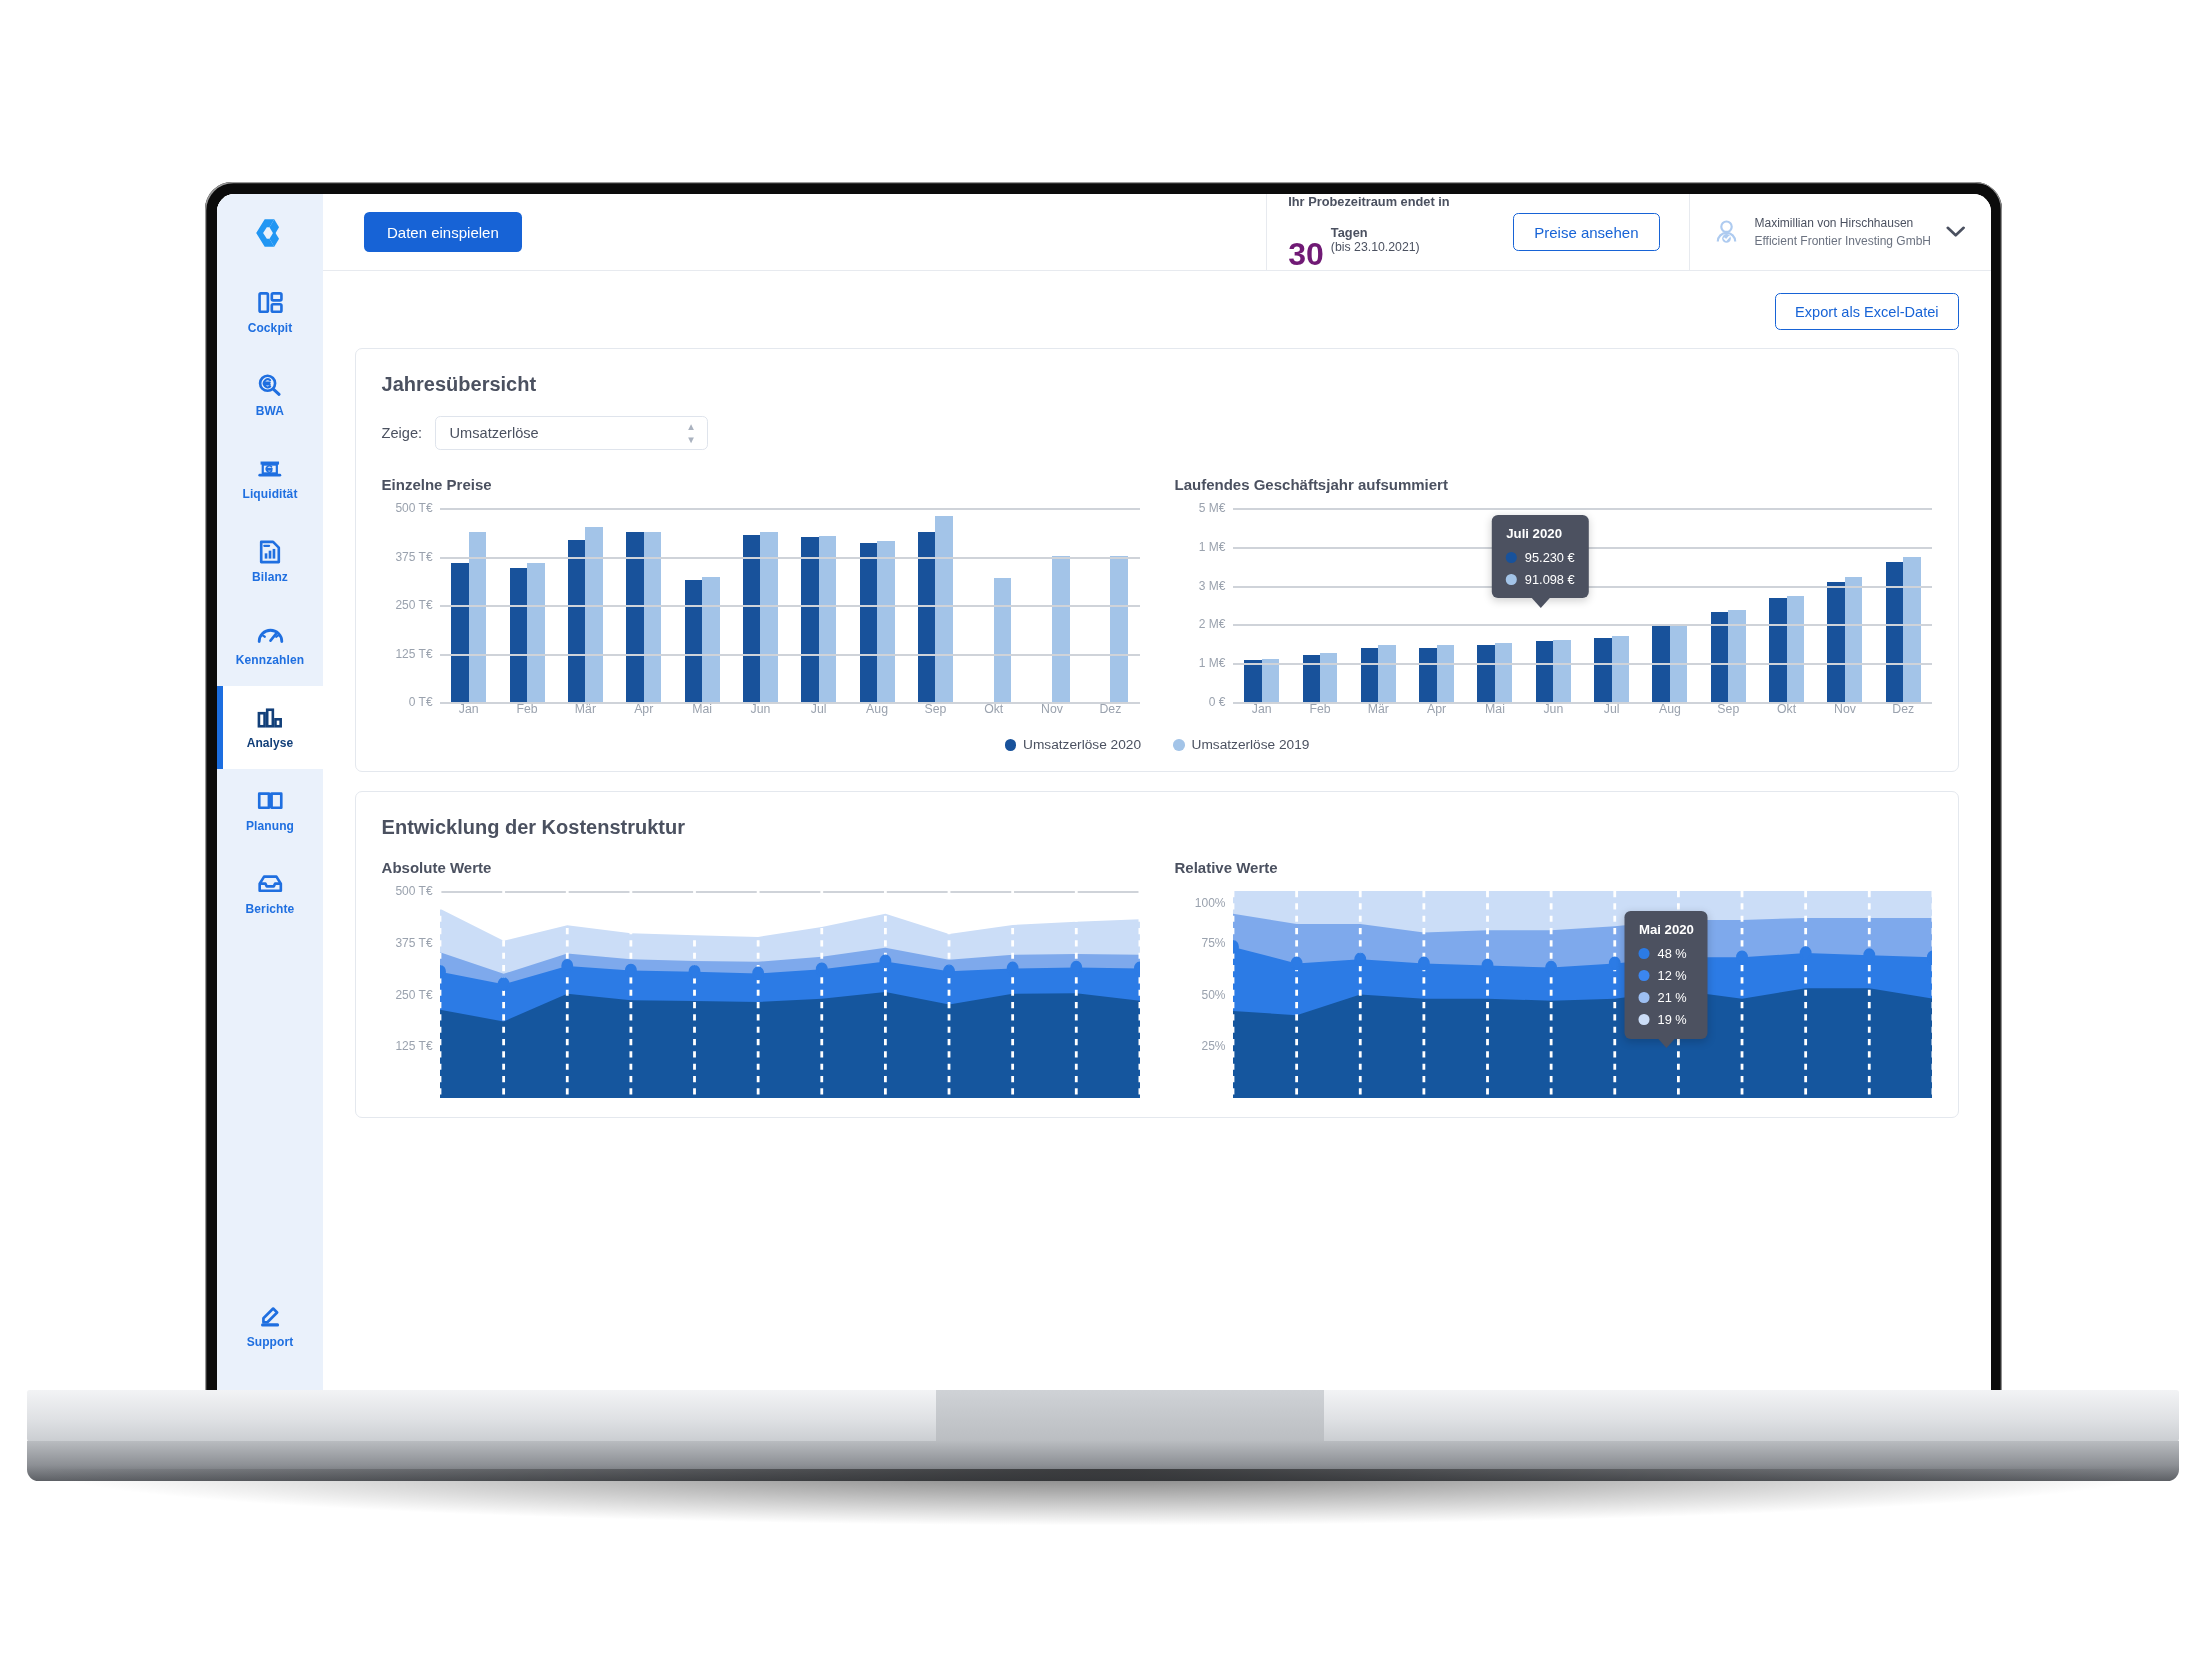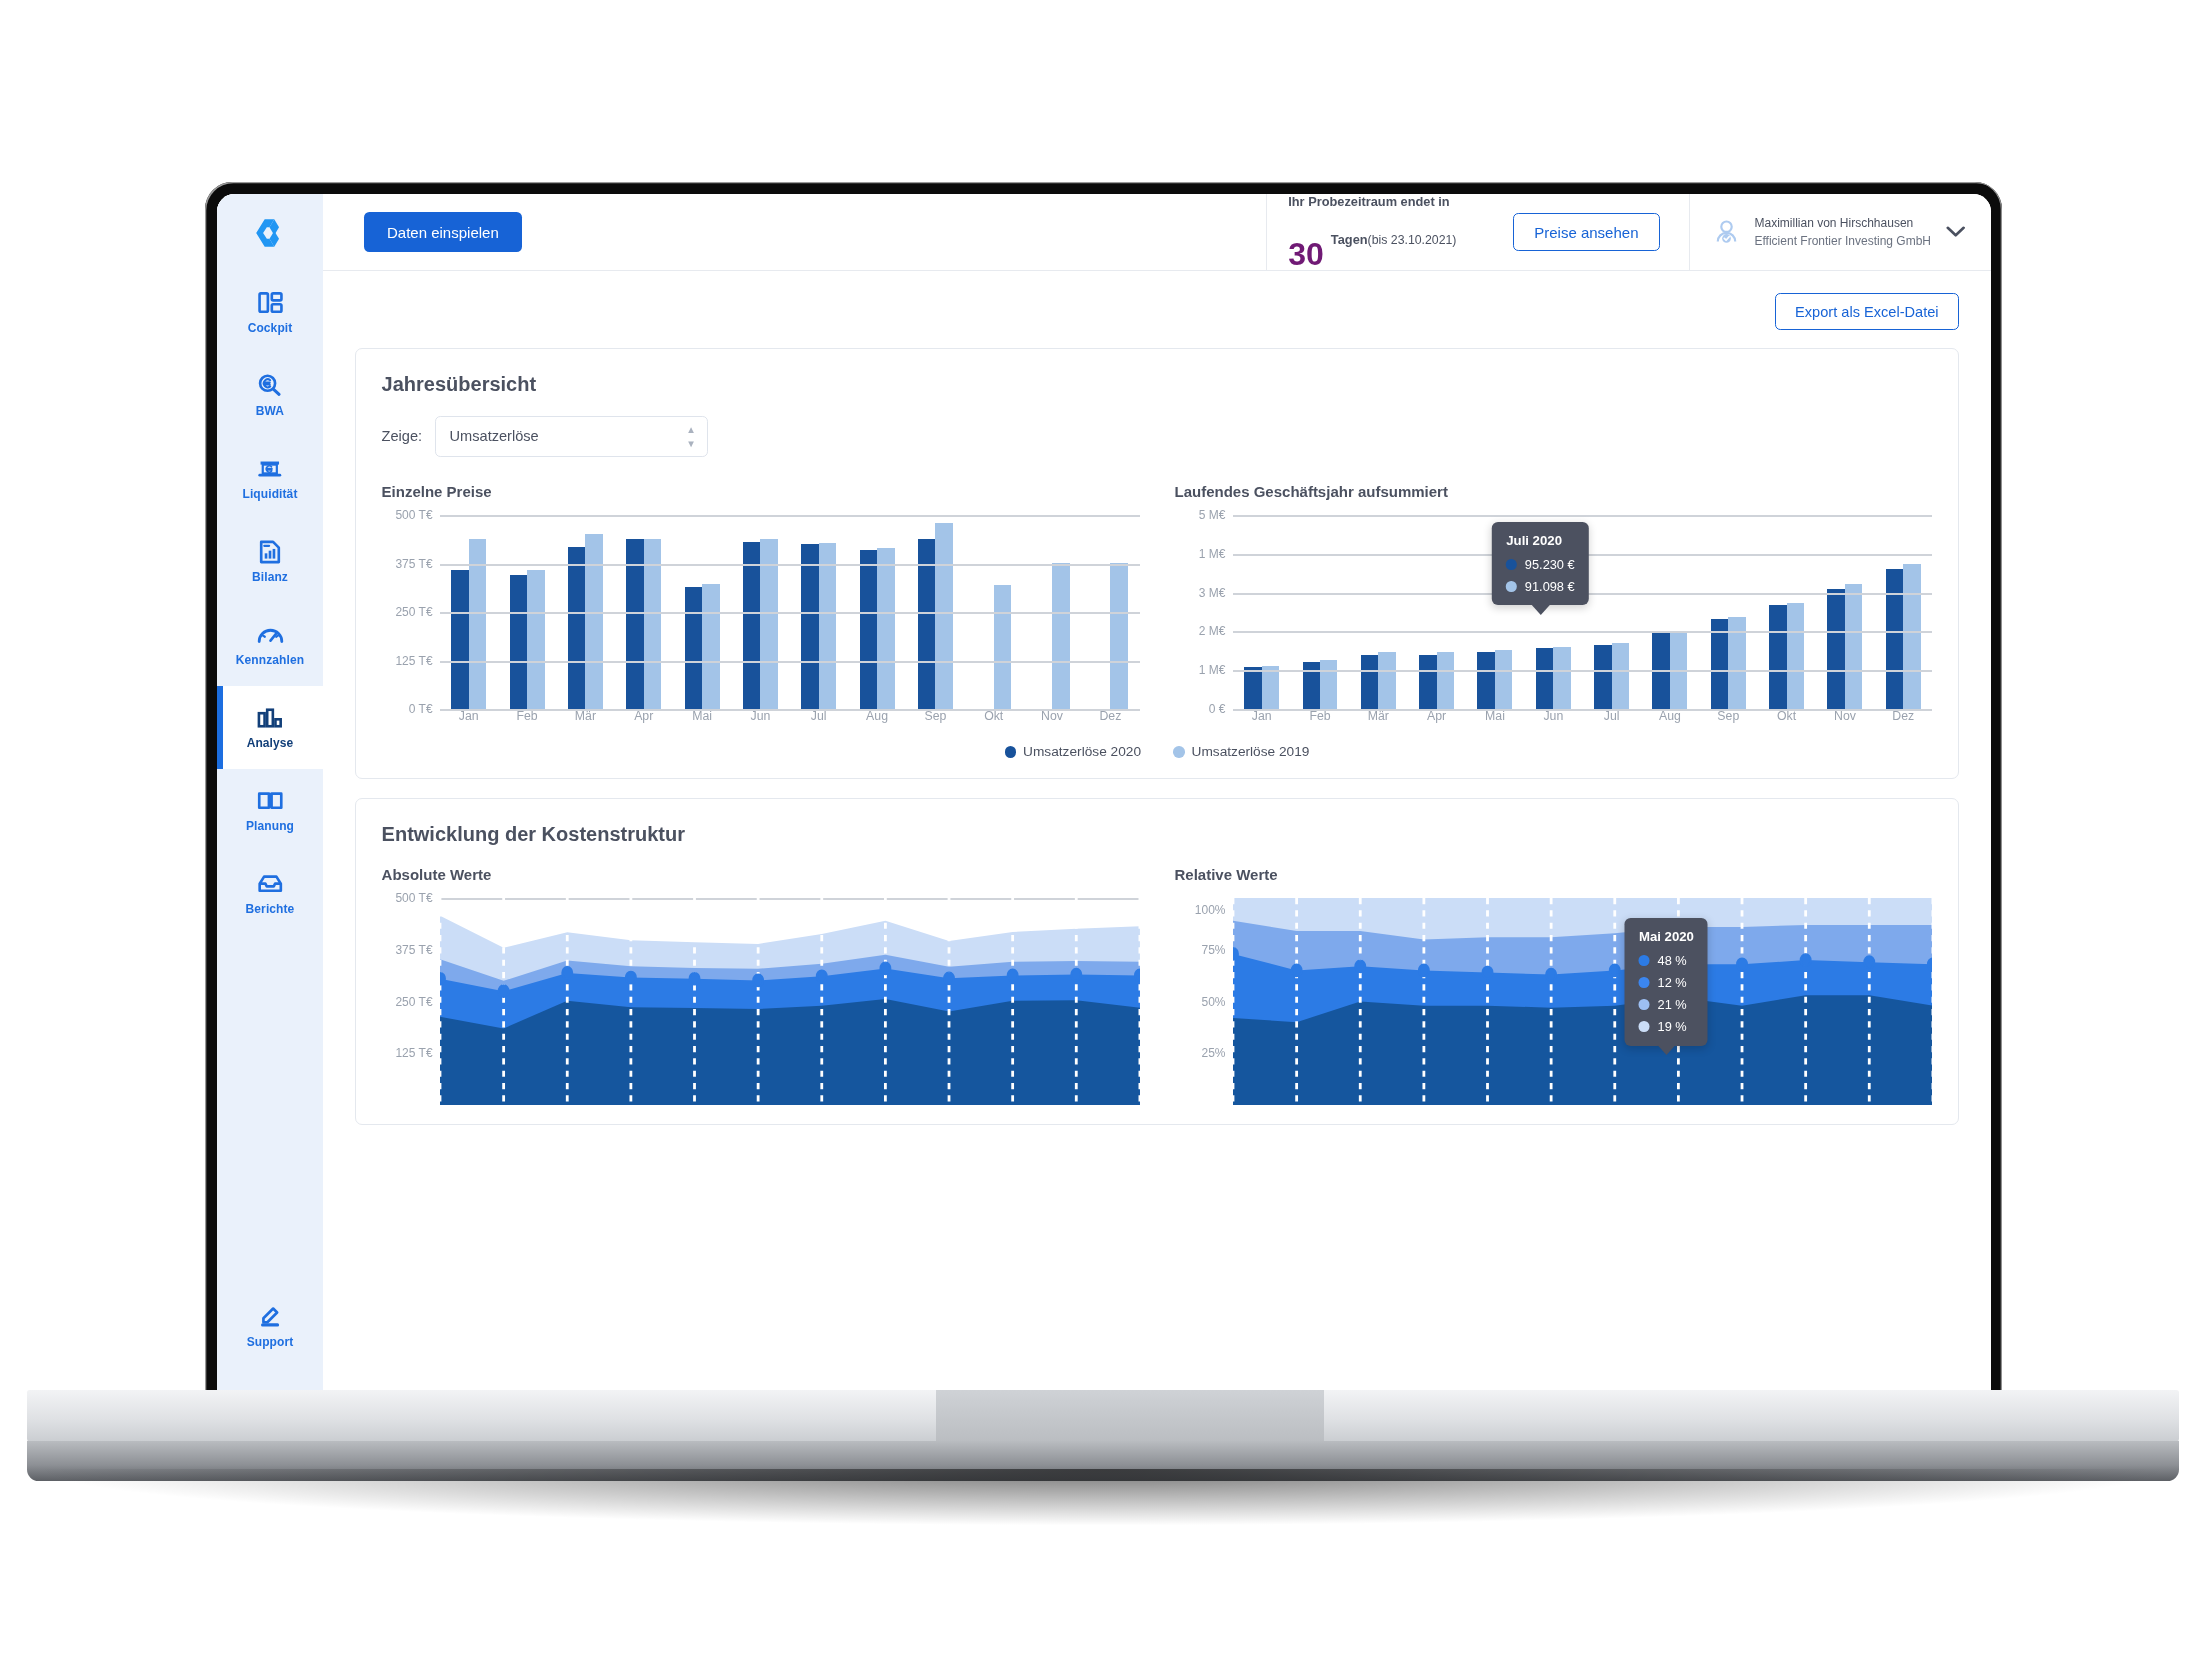--- a/index.html
+++ b/index.html
@@ -77,21 +77,21 @@
     font-size:15px; font-weight:400; padding:11.5px 23px; cursor:pointer;
     font-family:"Liberation Sans", sans-serif;
   }
   #trial-block {
     display:flex; flex-direction:column; justify-content:center;
     padding:0 19.4px 0 21px; border-left:1.3px solid #e7eaef; min-width:247px;
   }
   #trial-head { font-size:12.8px; font-weight:700; color:#4b5160; margin-bottom:1.8px; }
   #trial-row { display:flex; align-items:center; gap:7px; }
   #trial-days { font-size:32px; font-weight:700; color:#701a75; line-height:.95;margin-top:28px; }
-  #trial-unit { display:flex; flex-direction:row; }
+  #trial-unit { display:flex; flex-direction:column; }
   #trial-unit .u1 { font-size:12.8px; font-weight:700; color:#4b5160; line-height:1.1; }
   #trial-unit .u2 { font-size:12.3px; color:#4b5160; line-height:1.15; }
   #price-wrap { display:flex; align-items:center; padding-right:29px; }
   .btn-outline {
     background:#fff; color:#1763d6; border:1.8px solid #1763d6; border-radius:5.3px;
     font-size:15px; padding:9.7px 20px; cursor:pointer; font-family:"Liberation Sans", sans-serif;
   }
   #user-block {
     display:flex; align-items:center; gap:15px; padding:0 25.6px 0 23px;
     border-left:1.3px solid #e7eaef; cursor:pointer;
@@ -111,21 +111,21 @@
 
   .card {
     background:#fff; border:1.3px solid #e4e8ee; border-radius:7px;
     padding:24px 25.6px 18.5px 25.6px; margin-bottom:19.4px;
   }
   .card-title { font-size:20px; font-weight:700; color:#4b5160; margin-bottom:20px; }
 
   #filter-row { display:flex; align-items:center; gap:13.2px; margin-bottom:26.5px; }
   #filter-label { font-size:14.6px; color:#4b5160; }
   #select-box {
-    position:relative; width:273px; height:41px; border:1.3px solid #dfe4ec; border-radius:5.3px;
+    position:relative; width:273px; height:34px; border:1.3px solid #dfe4ec; border-radius:5.3px;
     display:flex; align-items:center; padding:0 13.2px; background:#fff; cursor:pointer;
   }
   #select-value { font-size:14.6px; color:#4b5160; }
   #select-arrows {
     position:absolute; right:11.5px; top:50%; transform:translateY(-50%);
     display:flex; flex-direction:column; gap:3.5px; color:#aab2bf; line-height:1;
   }
   #select-arrows span { font-size:9.7px; }
 
   .charts-2col { display:flex; gap:35px; }

